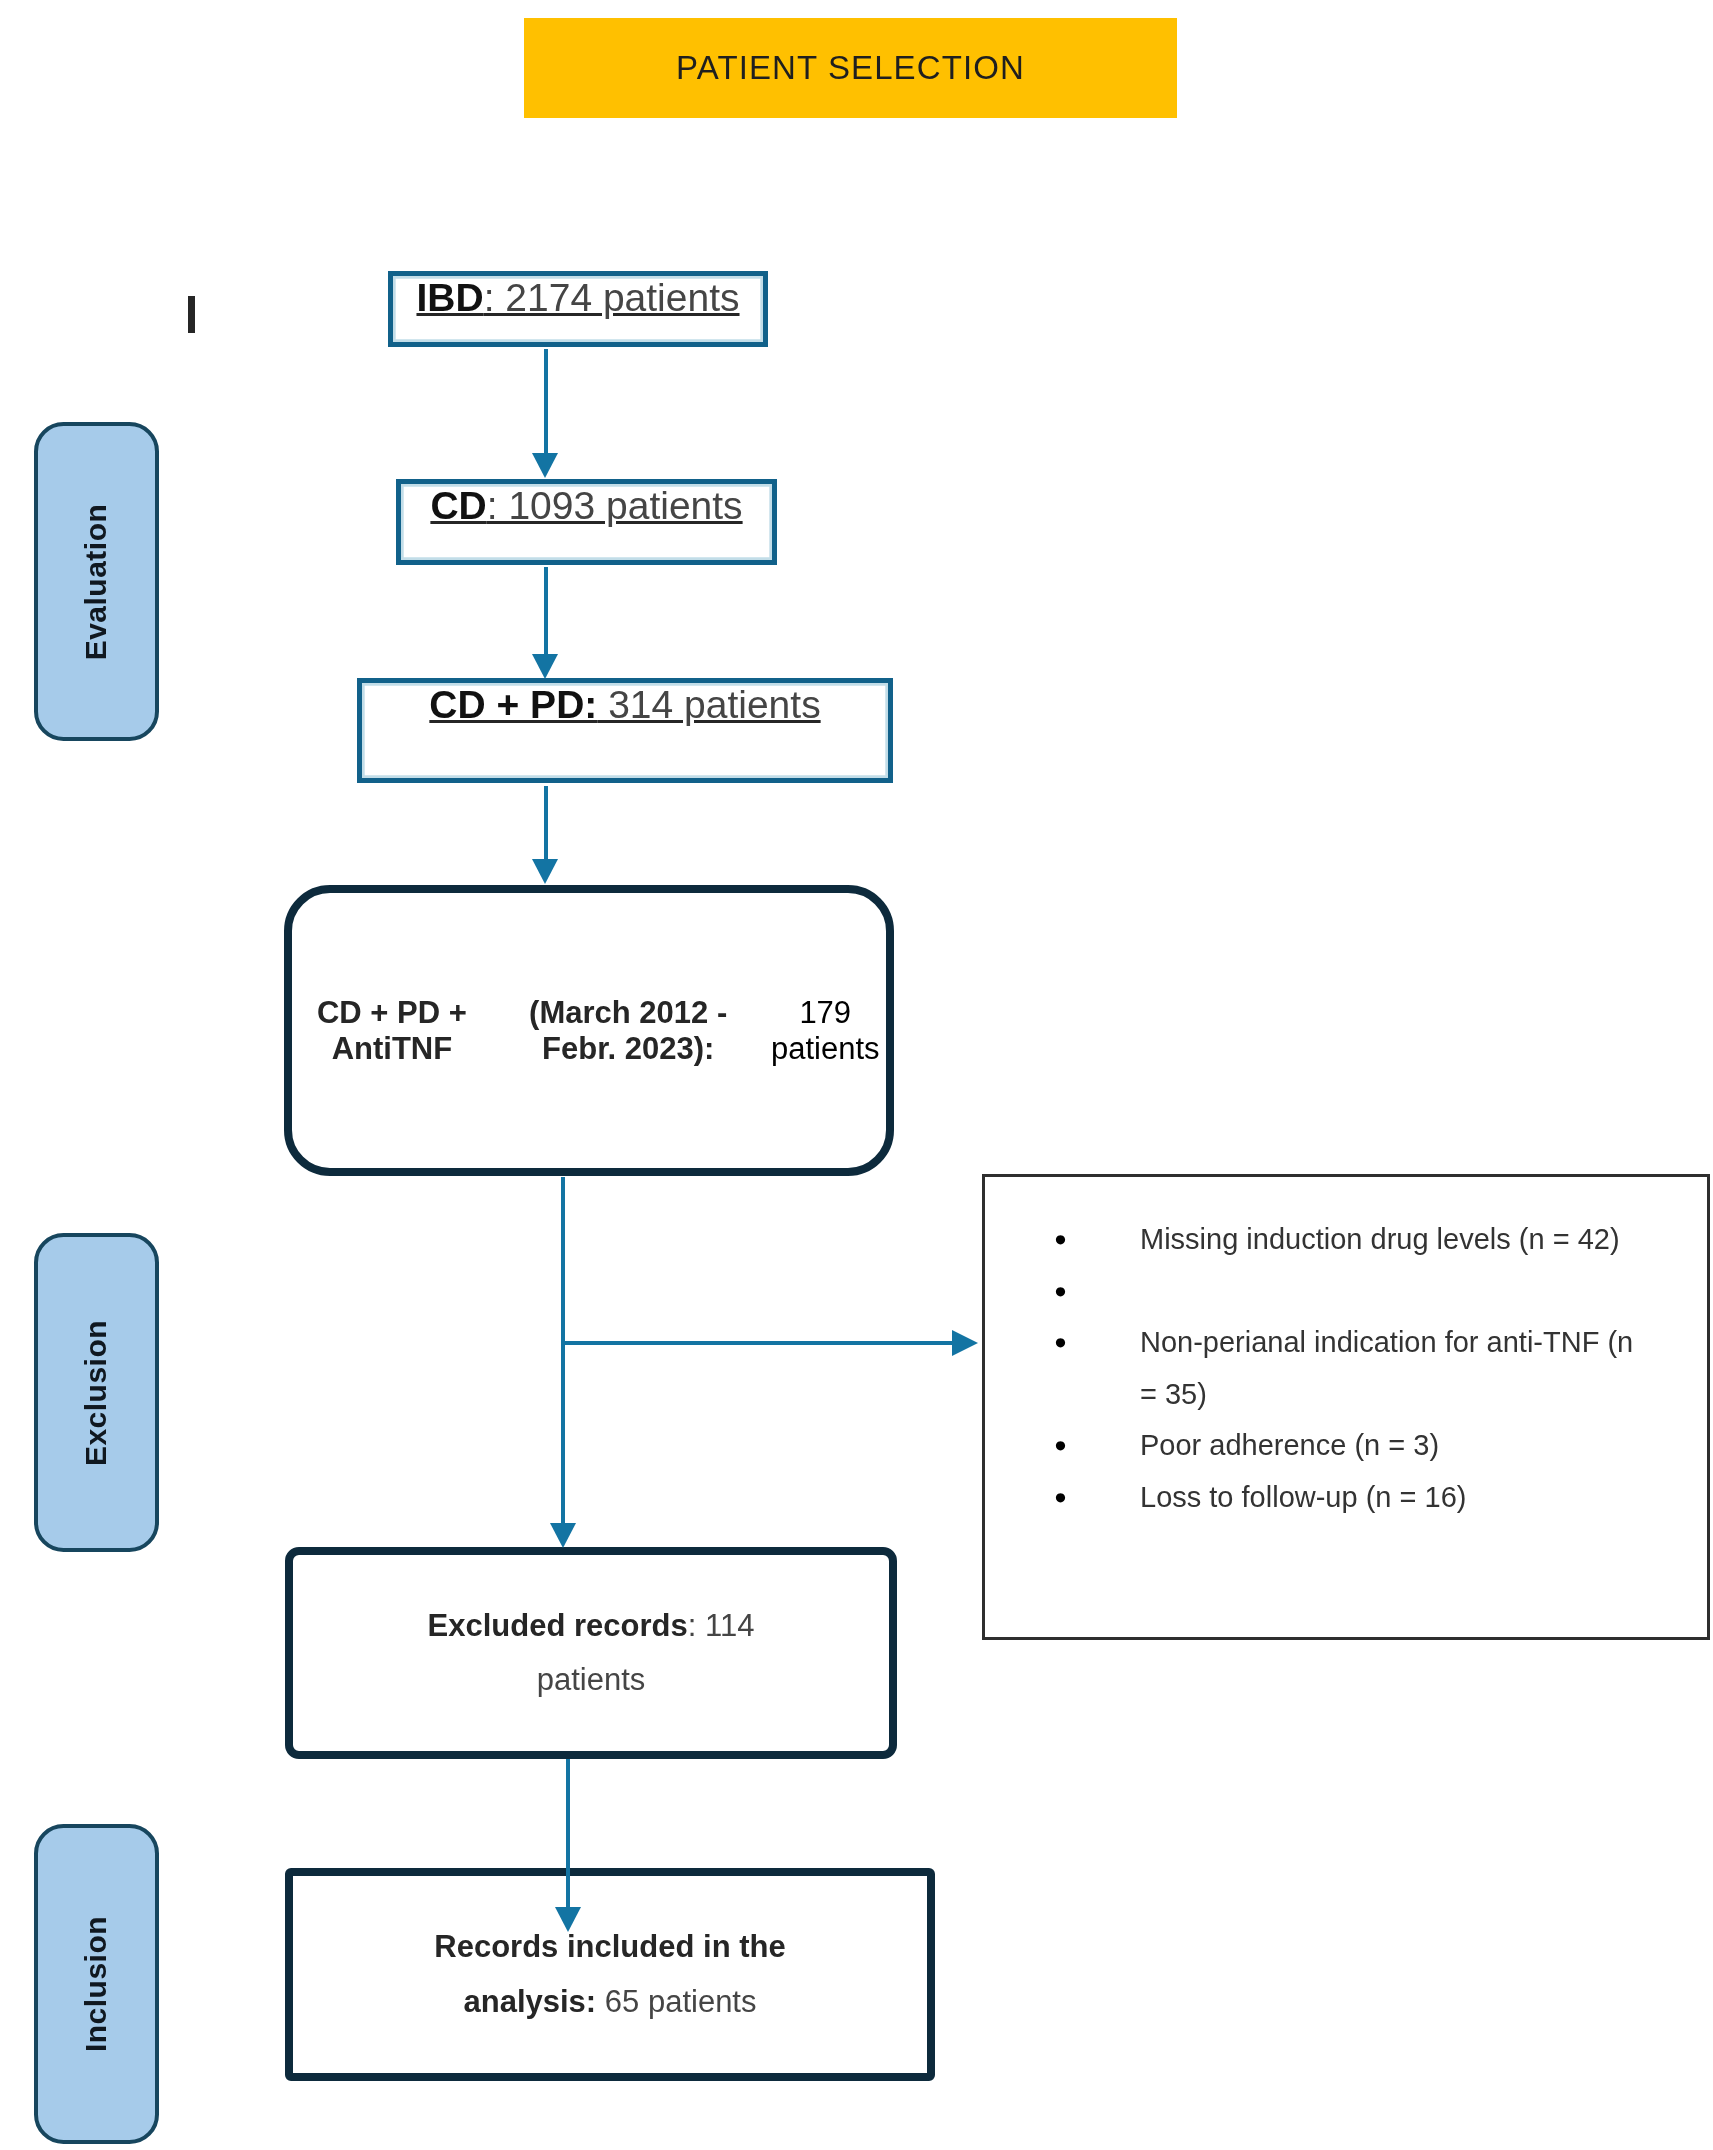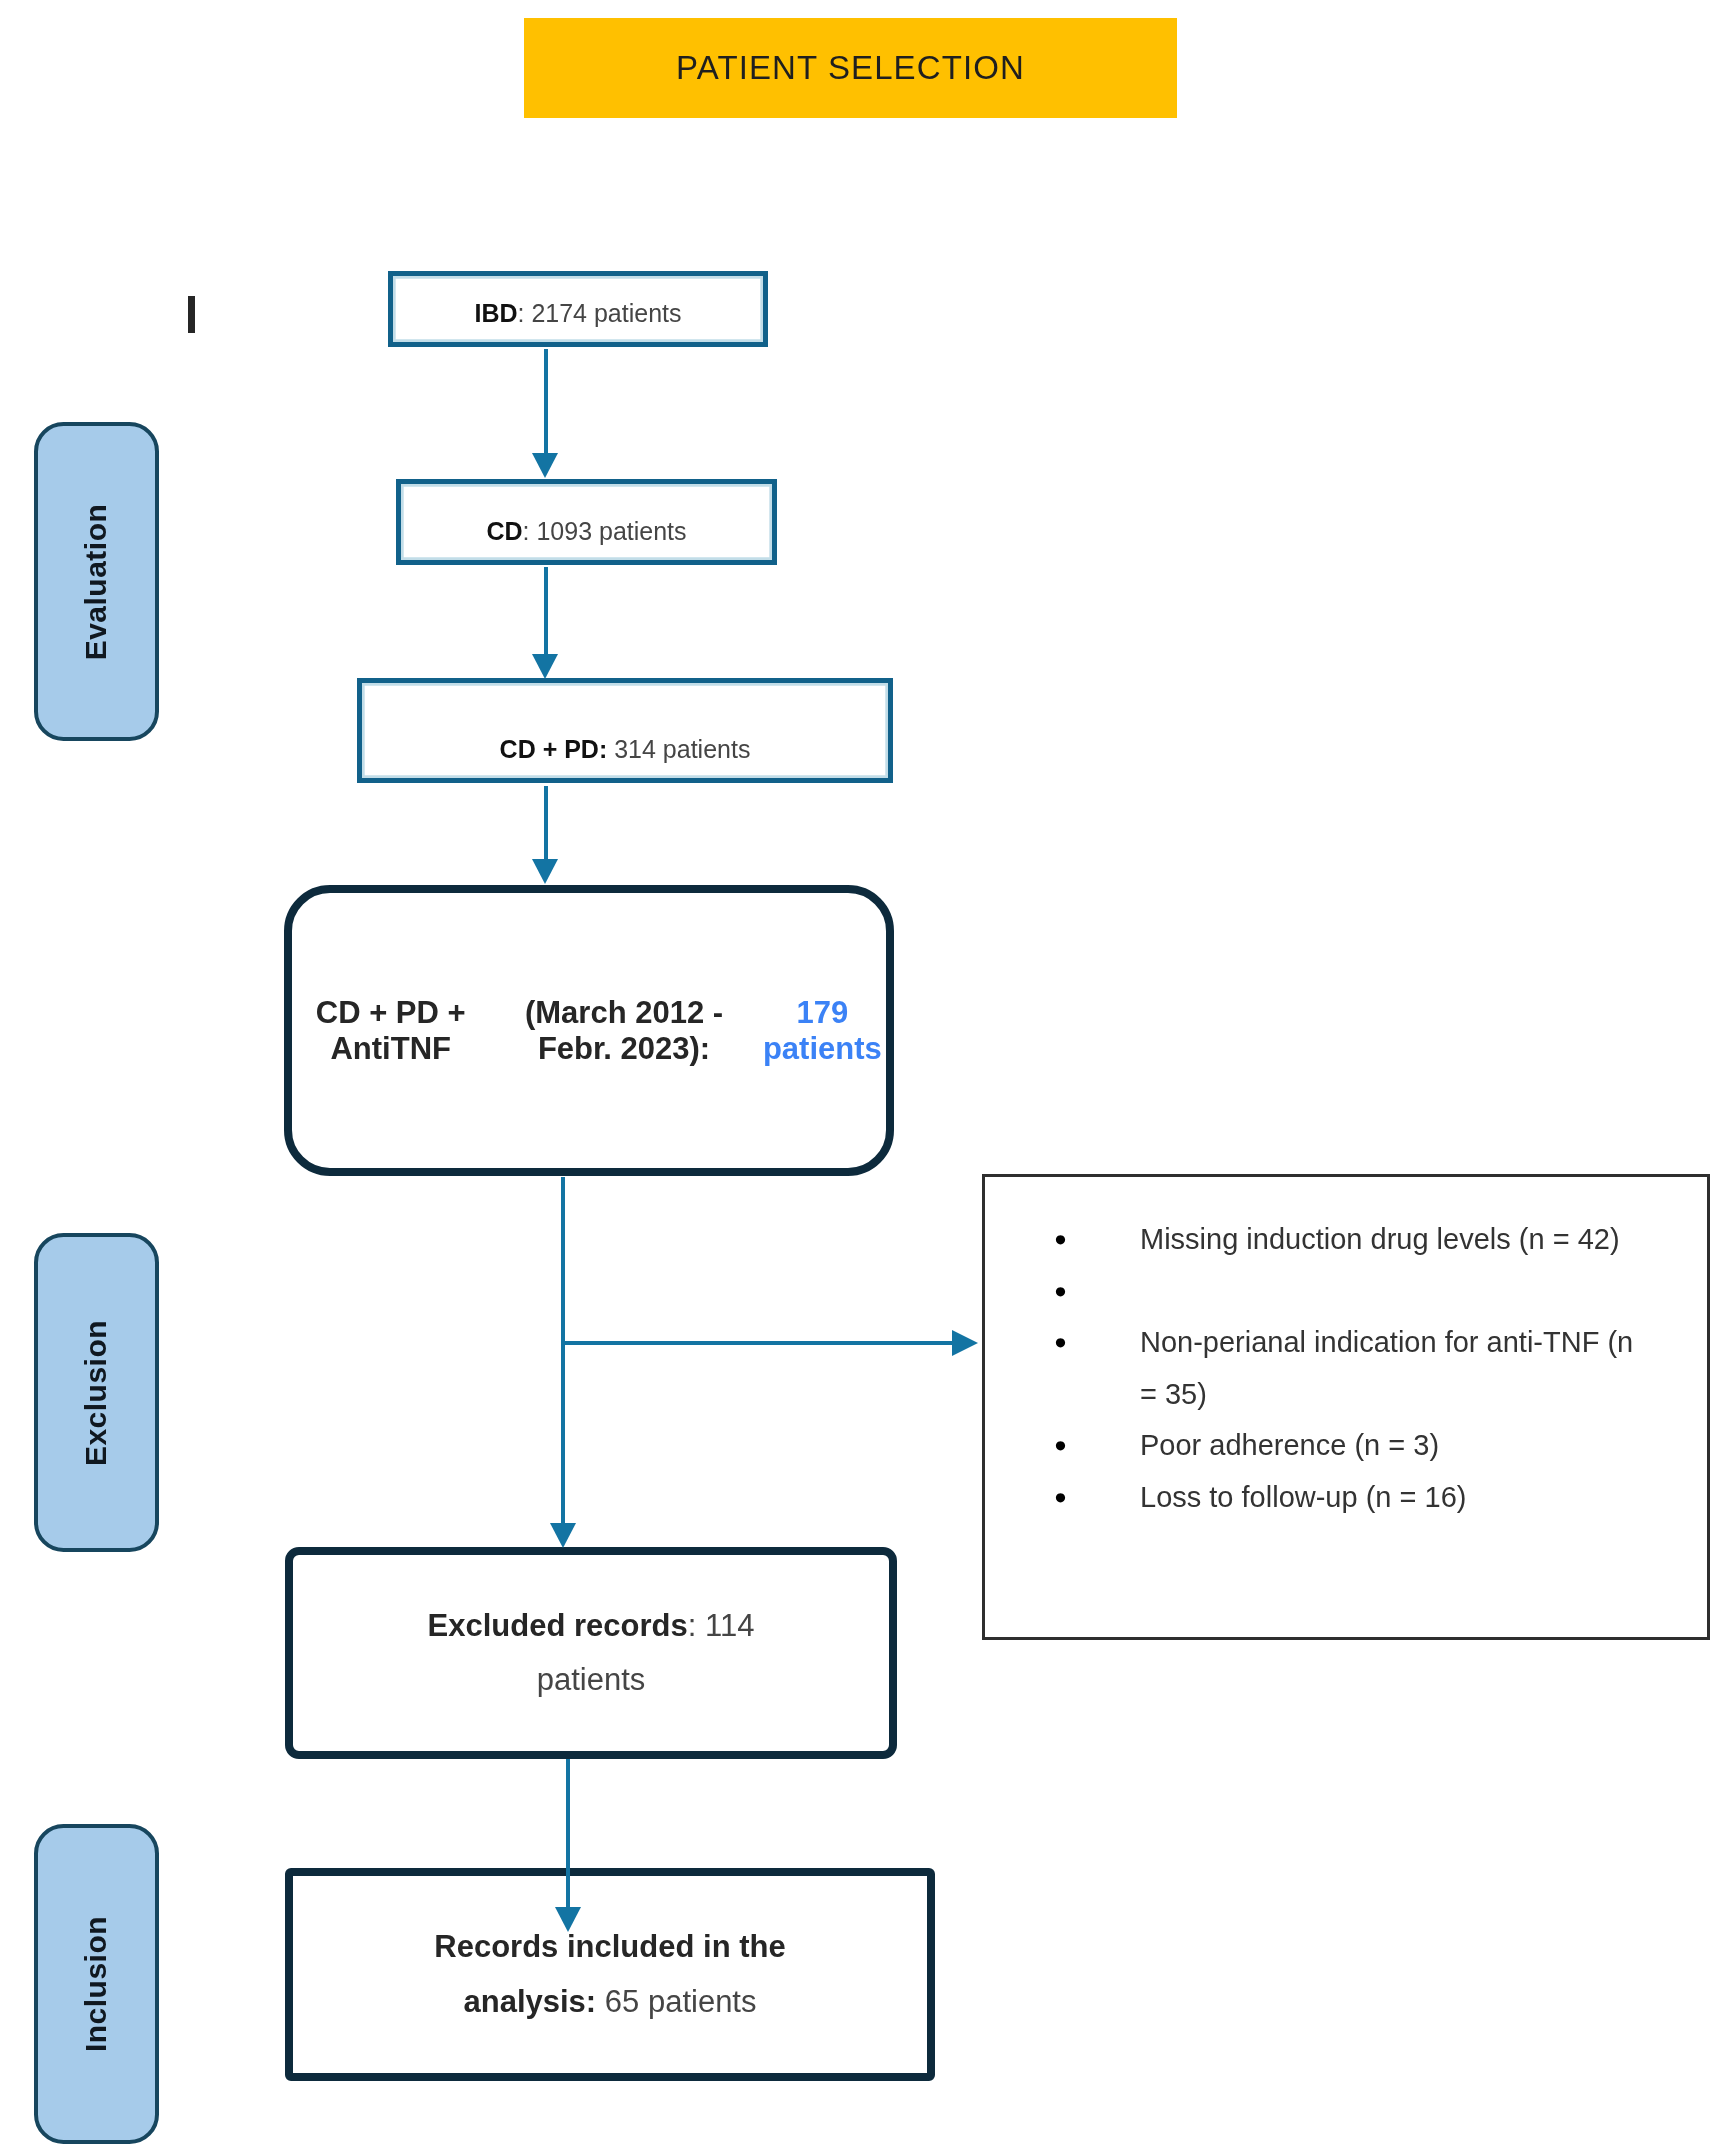--- a/index.html
+++ b/index.html
@@ -29,40 +29,41 @@
     font-weight:normal;font-size:33px;letter-spacing:1.1px;color:#1f1f1f;
   }
   
   .cursor-mark{
     position:absolute;left:188px;top:296px;width:7px;height:37px;background:#262626;
   }
   
   .rbox{
     position:absolute;background:#ffffff;
     border:5.4px solid var(--teal-border);
-    display:flex;align-items:flex-end;justify-content:center;
-    font-size:25px;padding-bottom:14px;box-sizing:border-box;
+    display:flex;align-items:flex-start;justify-content:center;
+    font-size:39px;padding-bottom:14px;box-sizing:border-box;
     box-shadow:inset 0 0 0 2.7px rgba(120,180,205,.45);
+    text-decoration:underline;
   }
   .box-ibd {left:388px;top:271px;width:380px;height:76px;}
   .box-cd  {left:396px;top:479px;width:381px;height:86px;}
   .box-cdpd{left:357px;top:678px;width:536px;height:105px;}
   .rbox b{color:#111;}
   .rest{color:var(--ink-soft);}
   
   .roundbox{
     position:absolute;background:#ffffff;
     border:8.6px solid var(--dark-border);
     box-sizing:border-box;
     display:flex;align-items:center;justify-content:center;
     text-align:center;font-size:31px;
   }
   .box-cohort{left:284px;top:885px;width:610px;height:291px;border-radius:46px;}
   .box-cohort .l{margin:21.5px 0;}
-  .box-cohort .l3{color:#3b82f6;font-weight:bold;}
+  .box-cohort .l3{color:#000000;}
   .box-excluded{left:285px;top:1547px;width:612px;height:212px;border-radius:14px;}
   .box-included{left:285px;top:1868px;width:650px;height:213px;border-radius:6px;}
   .wrap-narrow{max-width:376px;line-height:1.75;}
   .wrap-narrow2{max-width:397px;line-height:1.75;}
   
   .stage{
     position:absolute;left:34px;width:125px;
     background:var(--label-bg);
     border:4.3px solid var(--label-border);
     border-radius:29.5px;box-sizing:border-box;

